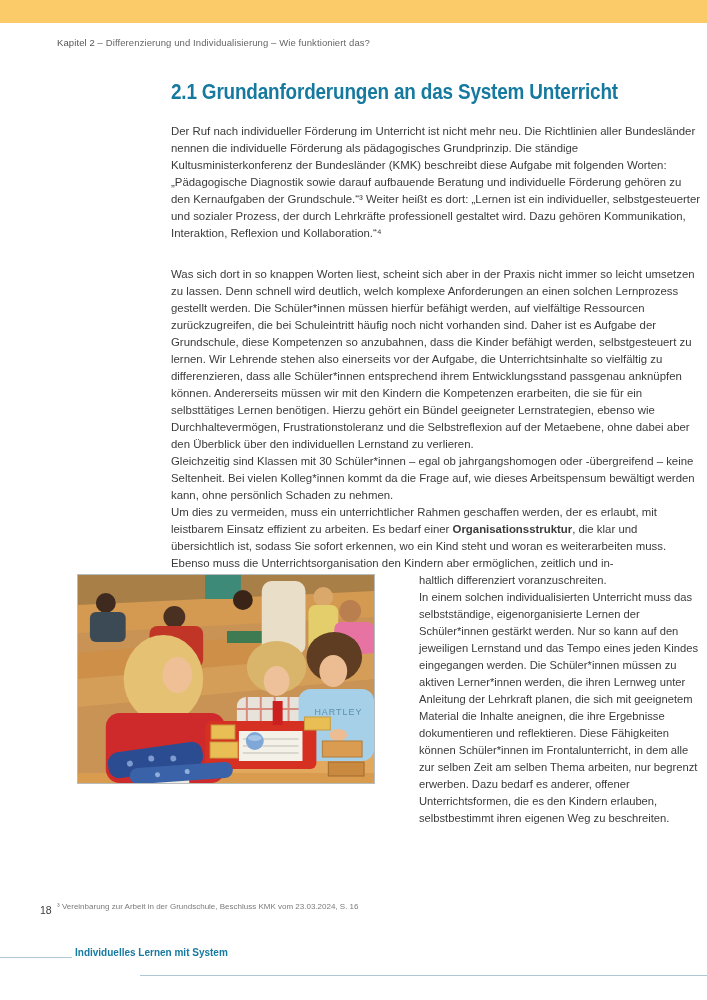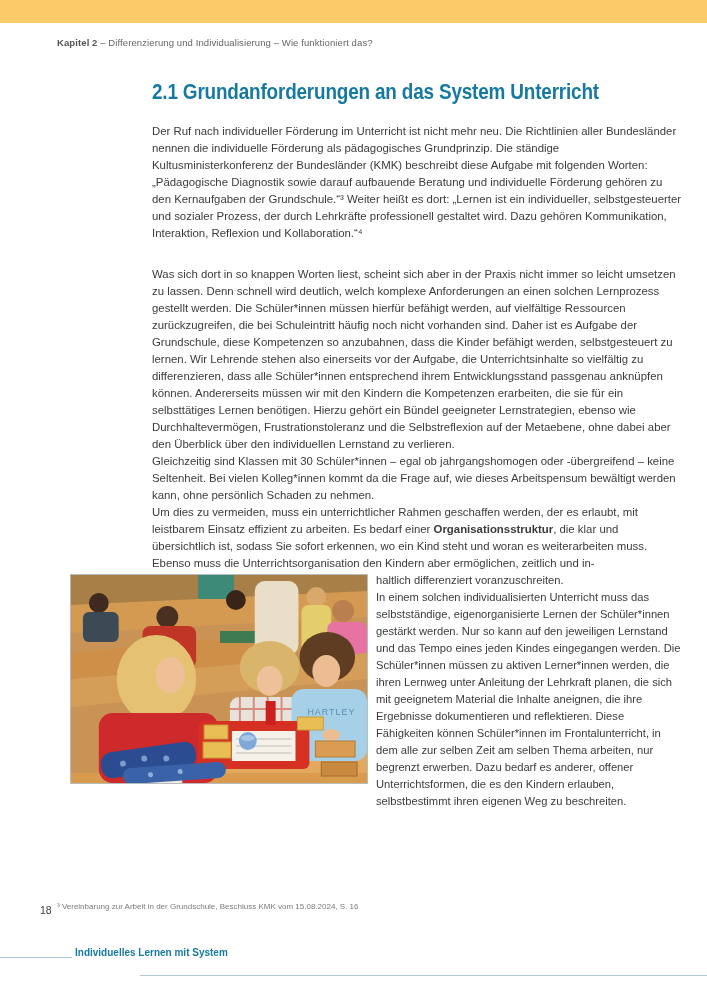--- a/index.html
+++ b/index.html
@@ -8,43 +8,43 @@
     font-family:"Liberation Sans", sans-serif; overflow:hidden; color:#3b3b3b;
   }
   .topbar {
     position:absolute; top:0; left:0; width:707px; height:23px;
     background:var(--topbar-yellow, #FBCB69);
   }
   .running-header {
     position:absolute; top:37px; left:57px; font-size:9.5px; line-height:12px;
     color:#666; letter-spacing:0.1px;
   }
-  .running-header .chapter { font-weight:bold; color:#555; }
+  .running-header .chapter { font-weight:normal; color:#555; }
 
-  .main { position:absolute; top:80px; left:152px; width:530px; }
+  .main { position:absolute; top:80px; left:171px; width:530px; }
   .page-title {
     margin:0 0 19px 0; font-size:21.5px; line-height:24px; font-weight:bold;
     color:var(--accent-teal, #16799F); white-space:nowrap;
     transform:scaleX(0.88); transform-origin:left center; letter-spacing:-0.2px;
   }
   p.body { margin:0; font-size:11.4px; line-height:17px; text-align:left; }
   p.body.gap { margin-bottom:24px; }
 
   .wrap-row { display:flex; align-items:flex-start; margin-left:-98px; width:628px; }
   .figure { flex:0 0 298px; width:298px; margin:2px 8px 0 0; }
   .photo-frame {
     width:296px; height:208px; border:1px solid #b7bcbc; background:#cfa268;
     box-sizing:content-box; overflow:hidden;
   }
   .photo-frame svg { display:block; width:100%; height:100%; }
   .caption {
     margin:8px 0 0 0; width:282px; font-style:italic; font-size:10.6px;
     line-height:15.5px; color:var(--caption-teal, #2F86A8);
   }
-  .wrap-text { flex:1; min-width:0; font-size:11.2px; }
+  .wrap-text { flex:1; min-width:0; font-size:11.2px;margin-left:36px; }
   .wrap-text p.body { font-size:11.2px; }
 
   .footnotes {
     position:absolute; left:57px; top:901px; font-size:8px; line-height:11.5px;
     color:#7b7b7b;
   }
 
   .footer-rule-left {
     position:absolute; left:0; top:957px; width:72px; height:1px;
     background:var(--footer-rule-gray, #AEC7D2);
@@ -75,21 +75,21 @@
 
   <div class="main">
     <h1 class="page-title">2.1 Grundanforderungen an das System Unterricht</h1>
 
     <p class="body gap">Der Ruf nach individueller Förderung im Unterricht ist nicht mehr neu. Die Richtlinien aller Bundesländer nennen die individuelle Förderung als pädagogisches Grundprinzip. Die ständige Kultusministerkonferenz der Bundesländer (KMK) beschreibt diese Aufgabe mit folgenden Worten: „Pädagogische Diagnostik sowie darauf aufbauende Beratung und individuelle Förderung gehören zu den Kernaufgaben der Grundschule.“³ Weiter heißt es dort: „Lernen ist ein individueller, selbstgesteuerter und sozialer Prozess, der durch Lehrkräfte professionell gestaltet wird. Dazu gehören Kommunikation, Interaktion, Reflexion und Kollaboration.“⁴</p>
     <p class="body">Was sich dort in so knappen Worten liest, scheint sich aber in der Praxis nicht immer so leicht umsetzen zu lassen. Denn schnell wird deutlich, welch komplexe Anforderungen an einen solchen Lernprozess gestellt werden. Die Schüler*innen müssen hierfür befähigt werden, auf vielfältige Ressourcen zurückzugreifen, die bei Schuleintritt häufig noch nicht vorhanden sind. Daher ist es Aufgabe der Grundschule, diese Kompetenzen so anzubahnen, dass die Kinder befähigt werden, selbstgesteuert zu lernen. Wir Lehrende stehen also einerseits vor der Aufgabe, die Unterrichtsinhalte so vielfältig zu differenzieren, dass alle Schüler*innen entsprechend ihrem Entwicklungsstand passgenau anknüpfen können. Andererseits müssen wir mit den Kindern die Kompetenzen erarbeiten, die sie für ein selbsttätiges Lernen benötigen. Hierzu gehört ein Bündel geeigneter Lernstrategien, ebenso wie Durchhaltevermögen, Frustrationstoleranz und die Selbstreflexion auf der Metaebene, ohne dabei aber den Überblick über den individuellen Lernstand zu verlieren.</p>
     <p class="body">Gleichzeitig sind Klassen mit 30 Schüler*innen – egal ob jahrgangshomogen oder -übergreifend – keine Seltenheit. Bei vielen Kolleg*innen kommt da die Frage auf, wie dieses Arbeitspensum bewältigt werden kann, ohne persönlich Schaden zu nehmen.</p>
     <p class="body"><span>Um dies zu vermeiden, muss ein unterrichtlicher Rahmen geschaffen werden, der es erlaubt, mit leistbarem Einsatz effizient zu arbeiten. Es bedarf einer </span><strong>Organisationsstruktur</strong><span>, die klar und übersichtlich ist, sodass Sie sofort erkennen, wo ein Kind steht und woran es weiterarbeiten muss. Ebenso muss die Unterrichtsorganisation den Kindern aber ermöglichen, zeitlich und in-</span></p>
 
     <div class="wrap-row">
-      <figure class="figure" style="margin-left:16px;">
+      <figure class="figure" style="margin-left:4px;">
         <div class="photo-frame">
           <svg viewBox="0 0 298 208" preserveAspectRatio="none">
 
             <rect x="0" y="0" width="298" height="208" fill="#C89355"></rect>
             <rect x="0" y="0" width="298" height="34" fill="#A97F48"></rect>
             <polygon points="0,30 298,16 298,42 0,58" fill="#D49A52"></polygon>
             <polygon points="0,78 190,60 205,86 0,104" fill="#CE8F49"></polygon>
 
             <rect x="128" y="0" width="36" height="24" fill="#3E8A78"></rect>
             <circle cx="28" cy="28" r="10" fill="#3E2A1E"></circle>
@@ -170,20 +170,20 @@
         </div>
       </figure>
       <div class="wrap-text">
         <p class="body">haltlich differenziert voranzuschreiten.</p>
         <p class="body">In einem solchen individualisierten Unterricht muss das selbstständige, eigenorganisierte Lernen der Schüler*innen gestärkt werden. Nur so kann auf den jeweiligen Lernstand und das Tempo eines jeden Kindes eingegangen werden. Die Schüler*innen müssen zu aktiven Lerner*innen werden, die ihren Lernweg unter Anleitung der Lehrkraft planen, die sich mit geeignetem Material die Inhalte aneignen, die ihre Ergebnisse dokumentieren und reflektieren. Diese Fähigkeiten können Schüler*innen im Frontalunterricht, in dem alle zur selben Zeit am selben Thema arbeiten, nur begrenzt erwerben. Dazu bedarf es anderer, offener Unterrichtsformen, die es den Kindern erlauben, selbstbestimmt ihren eigenen Weg zu beschreiten.</p>
       </div>
     </div>
   </div>
 
   <div class="footnotes">
-    <div>³ Vereinbarung zur Arbeit in der Grundschule, Beschluss KMK vom 15.08.2024, S. 16</div>
+    <div>³ Vereinbarung zur Arbeit in der Grundschule, Beschluss KMK vom 23.03.2024, S. 16</div>
   </div>
 
   <div class="footer-rule-left"></div>
   <div class="footer-title">Individuelles Lernen mit System</div>
   <div class="page-number">18</div>
   <div class="footer-rule-right"></div>
 </div>
 
 </body></html>

